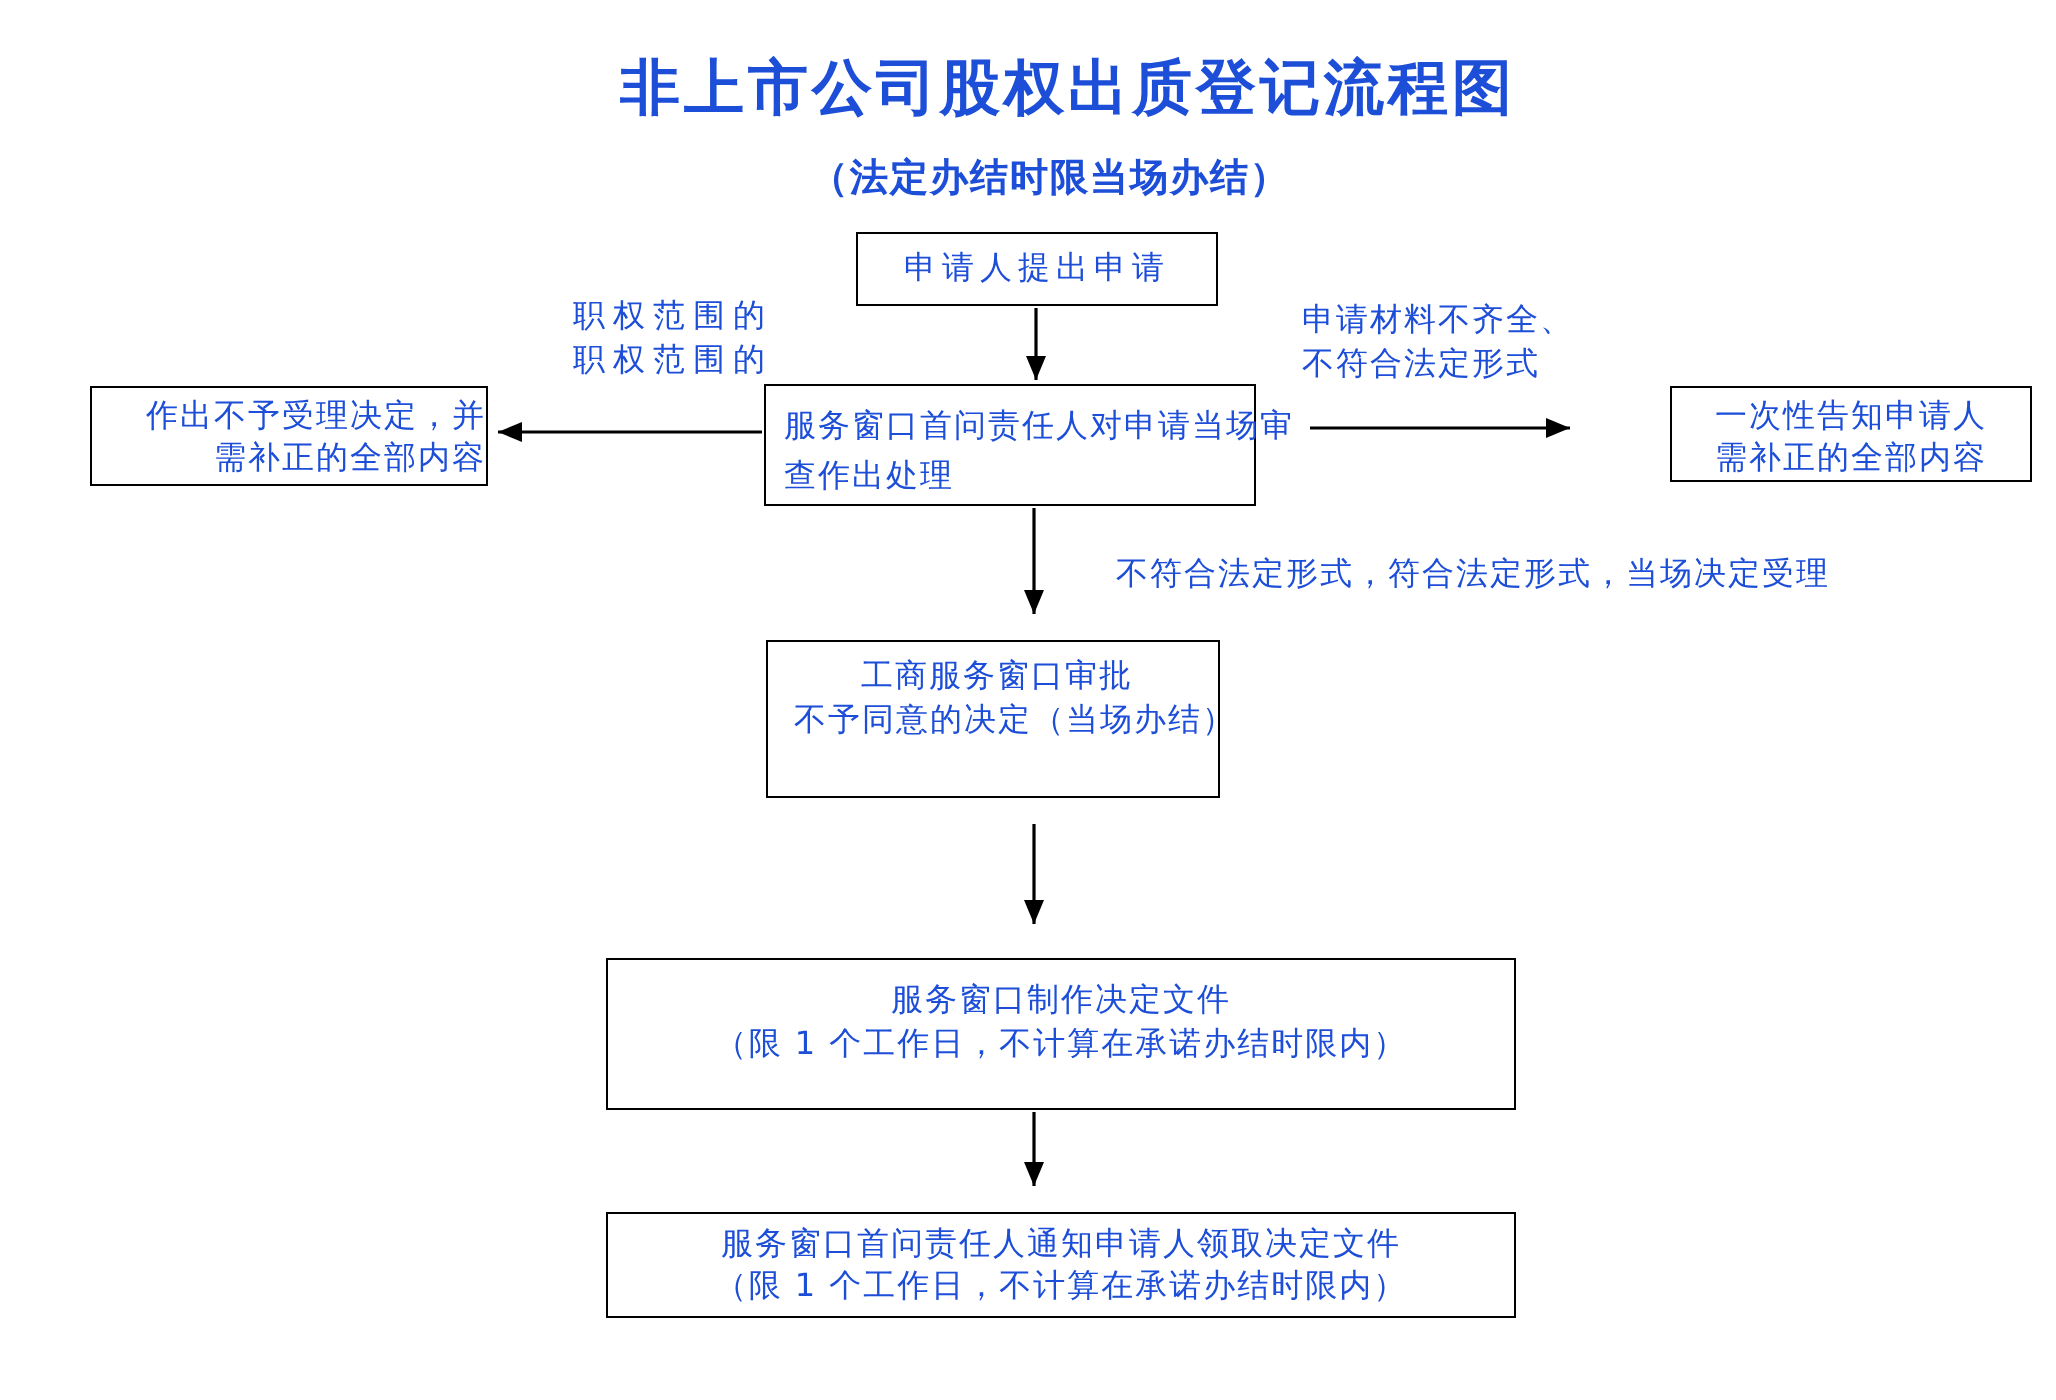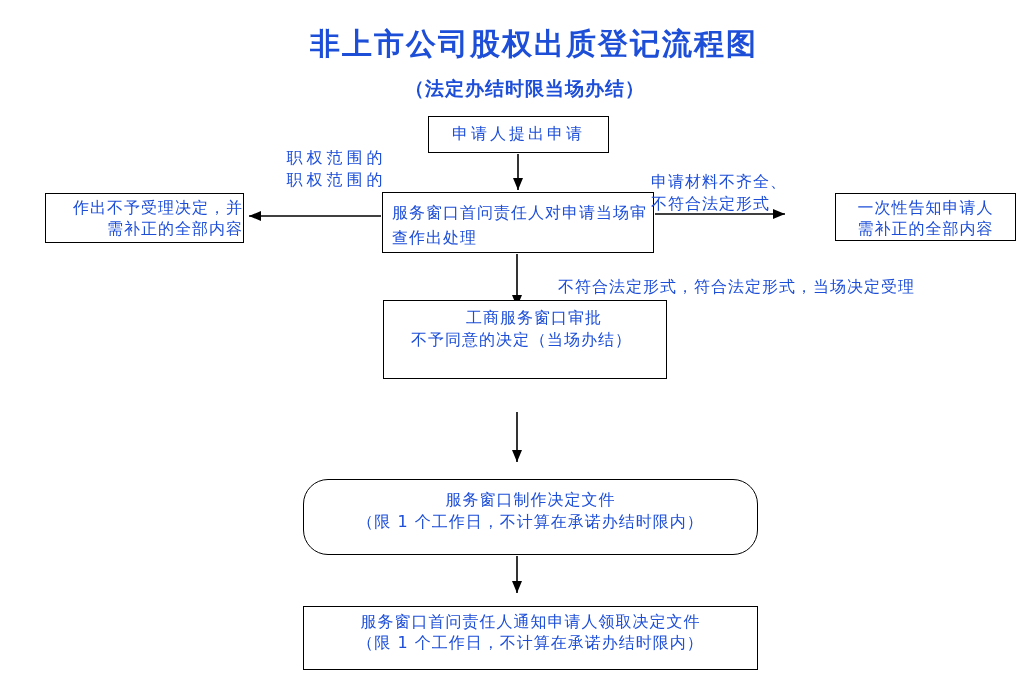--- a/index.html
+++ b/index.html
@@ -47,58 +47,58 @@
     font-size: 16px;
     letter-spacing: 1px;
   }
   .bline { white-space: nowrap; }
   .node-apply {
     left: 428px; top: 116px; width: 181px; height: 37px;
     display: flex; align-items: center; justify-content: center;
     letter-spacing: 3px;
   }
   .node-review {
-    left: 382px; top: 192px; width: 272px; height: 61px;
+    left: 382px; top: 192px; width: 246px; height: 61px;
     padding: 7px 0 12px 9px; line-height: 25px;
   }
   .node-reject {
     left: 45px; top: 193px; width: 199px; height: 50px;
     padding: 3px 0 0 9px; line-height: 21px; text-align: right;
   }
   .node-notify {
     left: 787px; top: 193px; width: 181px; height: 48px;
     padding-top: 3px; line-height: 21px; text-align: center; margin-left: 48px;
   }
   .node-approval {
-    left: 383px; top: 300px; width: 284px; height: 79px;
-    padding: 6px 0 0 18px; line-height: 22px;
+    left: 383px; top: 320px; width: 227px; height: 79px;
+    padding: 6px 0 0 4px; line-height: 22px;
   }
   .node-approval .bline { padding-left: 9px; }
   .node-approval .bline.center { padding-left: 0; text-align: center; }
   .node-document {
     left: 303px; top: 479px; width: 455px; height: 76px;
-    padding-top: 9px; line-height: 22px; text-align: center; border-radius: 25px;
+    padding-top: 9px; line-height: 22px; text-align: center;
   }
   .node-collect {
-    left: 303px; top: 606px; width: 455px; height: 64px;
+    left: 303px; top: 606px; width: 455px; height: 53px;
     padding-top: 4px; line-height: 21px; text-align: center;
   }
   .edge-label {
     position: absolute;
     font-size: 16px;
     letter-spacing: 1px;
     line-height: 22px;
     background: transparent;
   }
   .label-out-of-scope {
     left: 264px; top: 147px; width: 145px;
     text-align: center; letter-spacing: 4px;
   }
   .label-incomplete {
-    left: 651px; top: 171px; width: 180px;
+    left: 651px; top: 150px; width: 180px;
     text-align: left;
     font-family: Liberation Serif, serif;
   }
   .label-accepted {
     left: 558px; top: 276px; width: 430px;
     white-space: nowrap;
   }
 </style>
 </head>
 <body>

